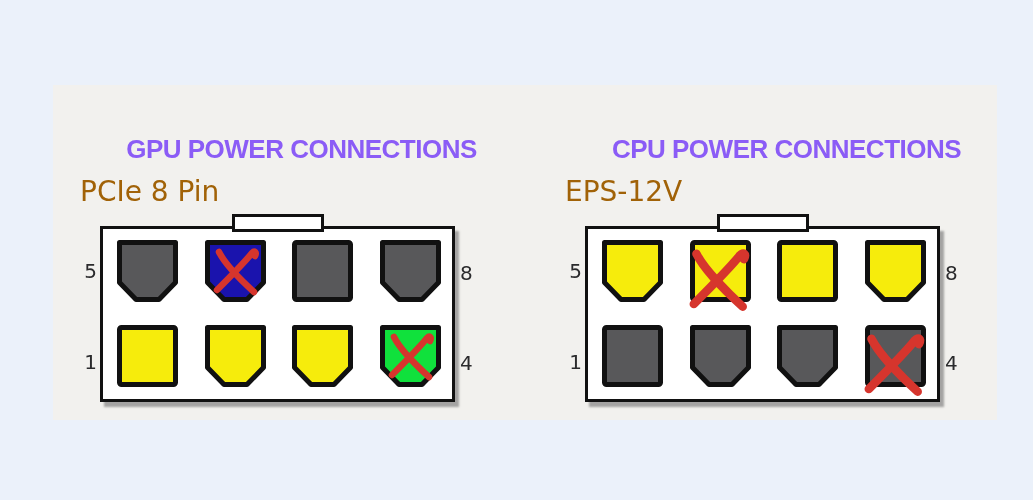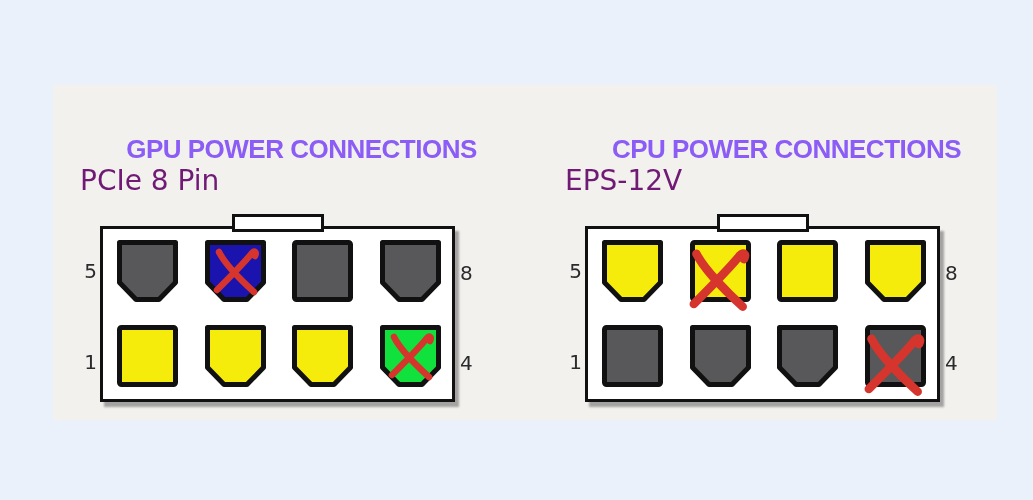--- a/index.html
+++ b/index.html
@@ -16,22 +16,22 @@
   .module.gpu{left:100px;}
   .module.cpu{left:585px;}
   .module-title{
     position:absolute;left:8px;top:0;width:355px;margin:16px;
     text-align:center;
     font-family:"Liberation Sans",sans-serif;
     font-weight:bold;font-size:26px;letter-spacing:-0.5px;
     color:#8b5cf6;white-space:nowrap;
   }
   .connector-label{
-    position:absolute;left:-20px;top:46px;
-    font-size:28px;color:#701a75;white-space:nowrap;
+    position:absolute;left:-20px;top:57px;
+    font-size:28px;color:#a16207;white-space:nowrap;
   }
   .connector{
     position:absolute;left:0;top:108px;width:355px;height:176px;
     box-sizing:border-box;border:3px solid #111;background:#fff;
     box-shadow:4px 5px 2px rgba(85,85,85,0.5);
   }
   .tab{
     position:absolute;left:50%;bottom:100%;transform:translateX(-50%);
     margin-bottom:-3px;width:92px;height:18px;
     box-sizing:border-box;border:3px solid #111;background:#fff;

